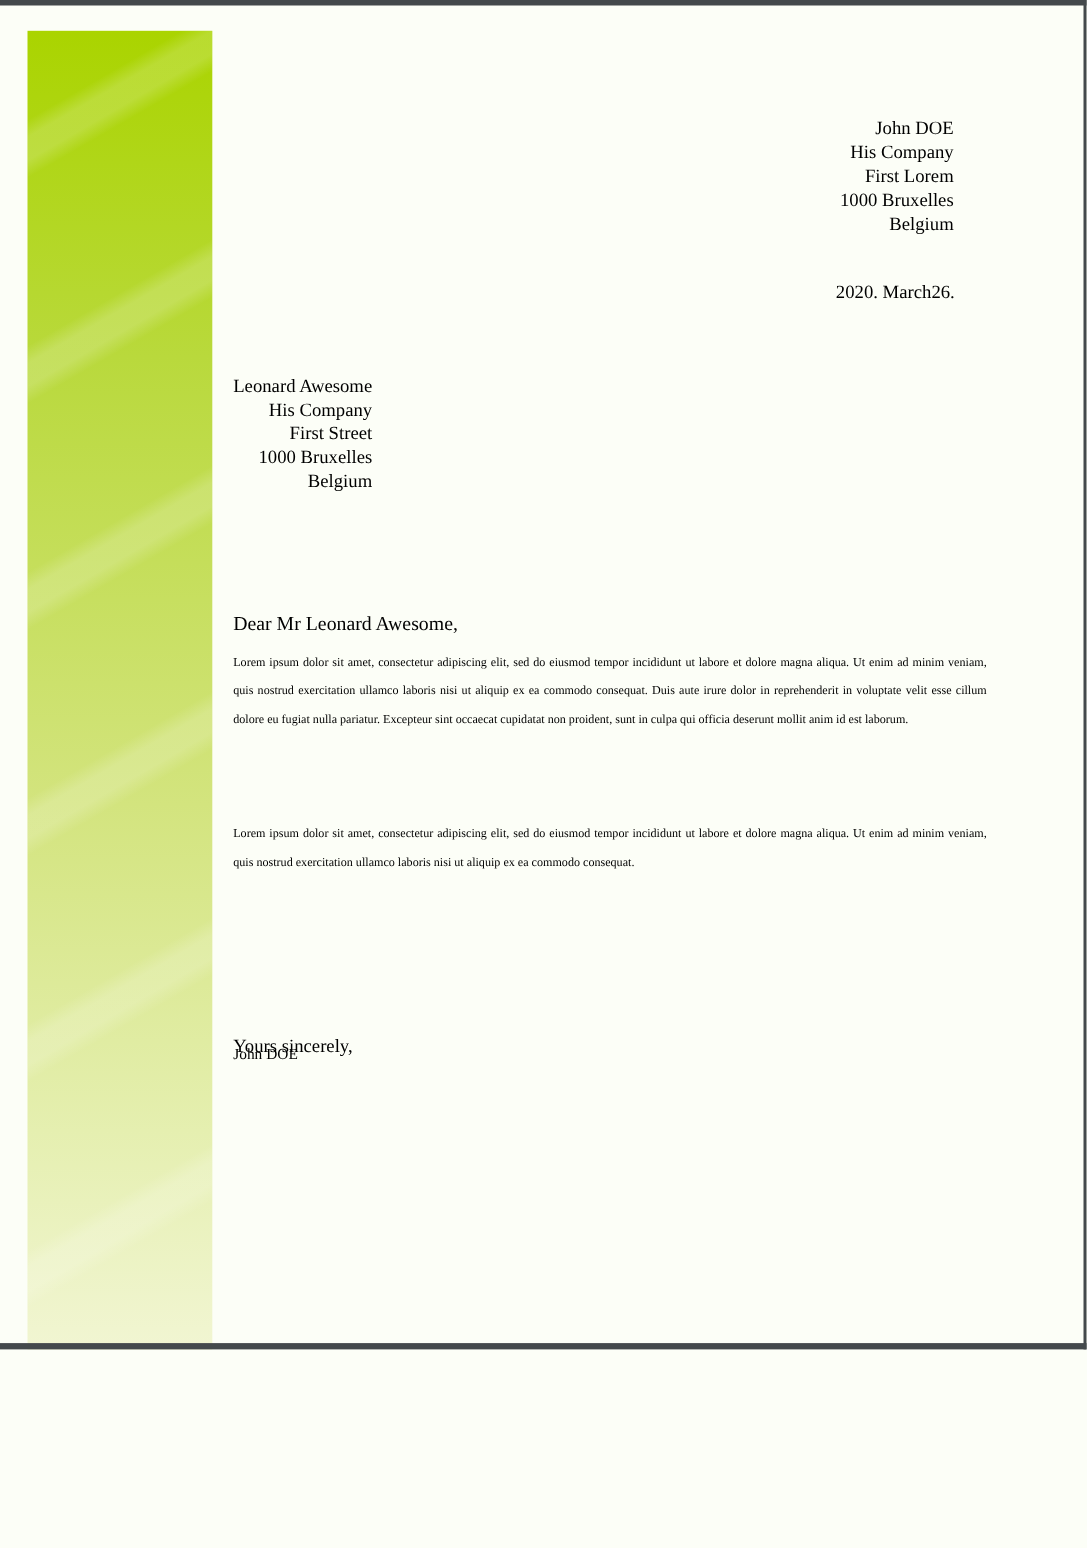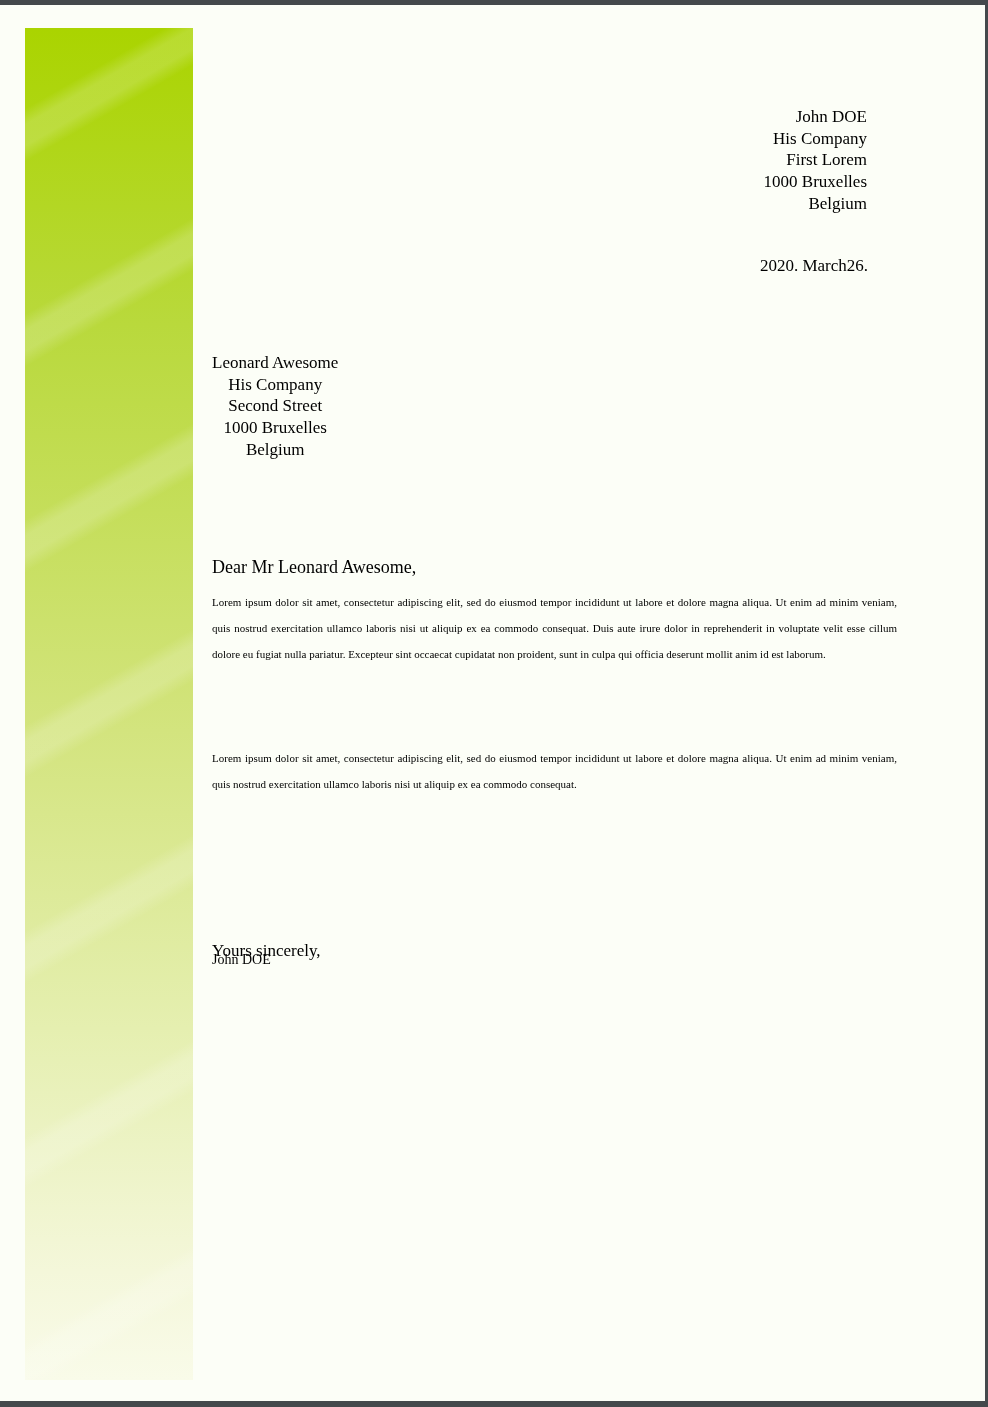--- a/index.html
+++ b/index.html
@@ -6,21 +6,21 @@
     --accent-top:#aad400;
     --accent-mid:#d3e47e;
     --accent-bottom:#f9fbe9;
     --page-bg:#fcfef7;
     --frame:#44494c;
     --text:#000000;
   }
   html,body{margin:0;padding:0;background:var(--page-bg);}
   .page{
     position:relative;
-    width:988px;height:1407px;
+    width:988px;height:1227px;
     background:var(--page-bg);
     color:var(--text);
     font-family:"Liberation Serif", serif;
     overflow:hidden;
   }
   .edge{position:absolute;background:var(--frame);}
   .edge-top{top:0;left:0;right:0;height:5px;}
   .edge-right{top:0;right:0;bottom:0;width:3px;}
   .edge-bottom{bottom:0;left:0;right:0;height:6px;}
   .accent-bar{
@@ -34,21 +34,21 @@
         var(--accent-top) 0%,
         #b9d93c 22%,
         var(--accent-mid) 52%,
         #e5efb0 74%,
         #f4f7da 92%,
         var(--accent-bottom) 100%);
   }
   .addr{font-size:17px;line-height:21.7px;}
   .sender{position:absolute;top:106px;right:121px;text-align:right;}
   .letter-date{position:absolute;top:255px;right:120px;font-size:17px;line-height:21.7px;text-align:left;}
-  .recipient{position:absolute;top:352px;left:212px;text-align:center;}
+  .recipient{position:absolute;top:340px;left:212px;text-align:right;}
   .salutation{position:absolute;top:556px;left:212px;font-size:18px;line-height:22px;}
   .body-para{
     position:absolute;left:212px;width:685px;margin:0;
     font-size:11px;line-height:26px;text-align:justify;
   }
   .para1{top:589px;}
   .para2{top:745px;}
   .closing{position:absolute;top:845px;left:212px;font-size:17px;line-height:26px;}
   .valediction{position:absolute;top:894px;left:212px;font-size:17px;line-height:26px;margin-top:44px;}
   .signature{position:absolute;top:950px;left:212px;font-size:14px;line-height:20px;}
@@ -70,21 +70,21 @@
     <div>First Lorem</div>
     <div>1000 Bruxelles</div>
     <div>Belgium</div>
   </div>
 
   <div class="letter-date">2020. March26.</div>
 
   <div class="addr recipient">
     <div>Leonard Awesome</div>
     <div>His Company</div>
-    <div>Second Street</div>
+    <div>First Street</div>
     <div>1000 Bruxelles</div>
     <div>Belgium</div>
   </div>
 
   <div class="salutation">Dear Mr Leonard Awesome,</div>
 
   <p class="body-para para1">Lorem ipsum dolor sit amet, consectetur adipiscing elit, sed do eiusmod tempor incididunt ut labore et dolore magna aliqua. Ut enim ad minim veniam, quis nostrud exercitation ullamco laboris nisi ut aliquip ex ea commodo consequat. Duis aute irure dolor in reprehenderit in voluptate velit esse cillum dolore eu fugiat nulla pariatur. Excepteur sint occaecat cupidatat non proident, sunt in culpa qui officia deserunt mollit anim id est laborum.</p>
   <p class="body-para para2">Lorem ipsum dolor sit amet, consectetur adipiscing elit, sed do eiusmod tempor incididunt ut labore et dolore magna aliqua. Ut enim ad minim veniam, quis nostrud exercitation ullamco laboris nisi ut aliquip ex ea commodo consequat.</p>
 
   <div class="valediction">Yours sincerely,</div>

